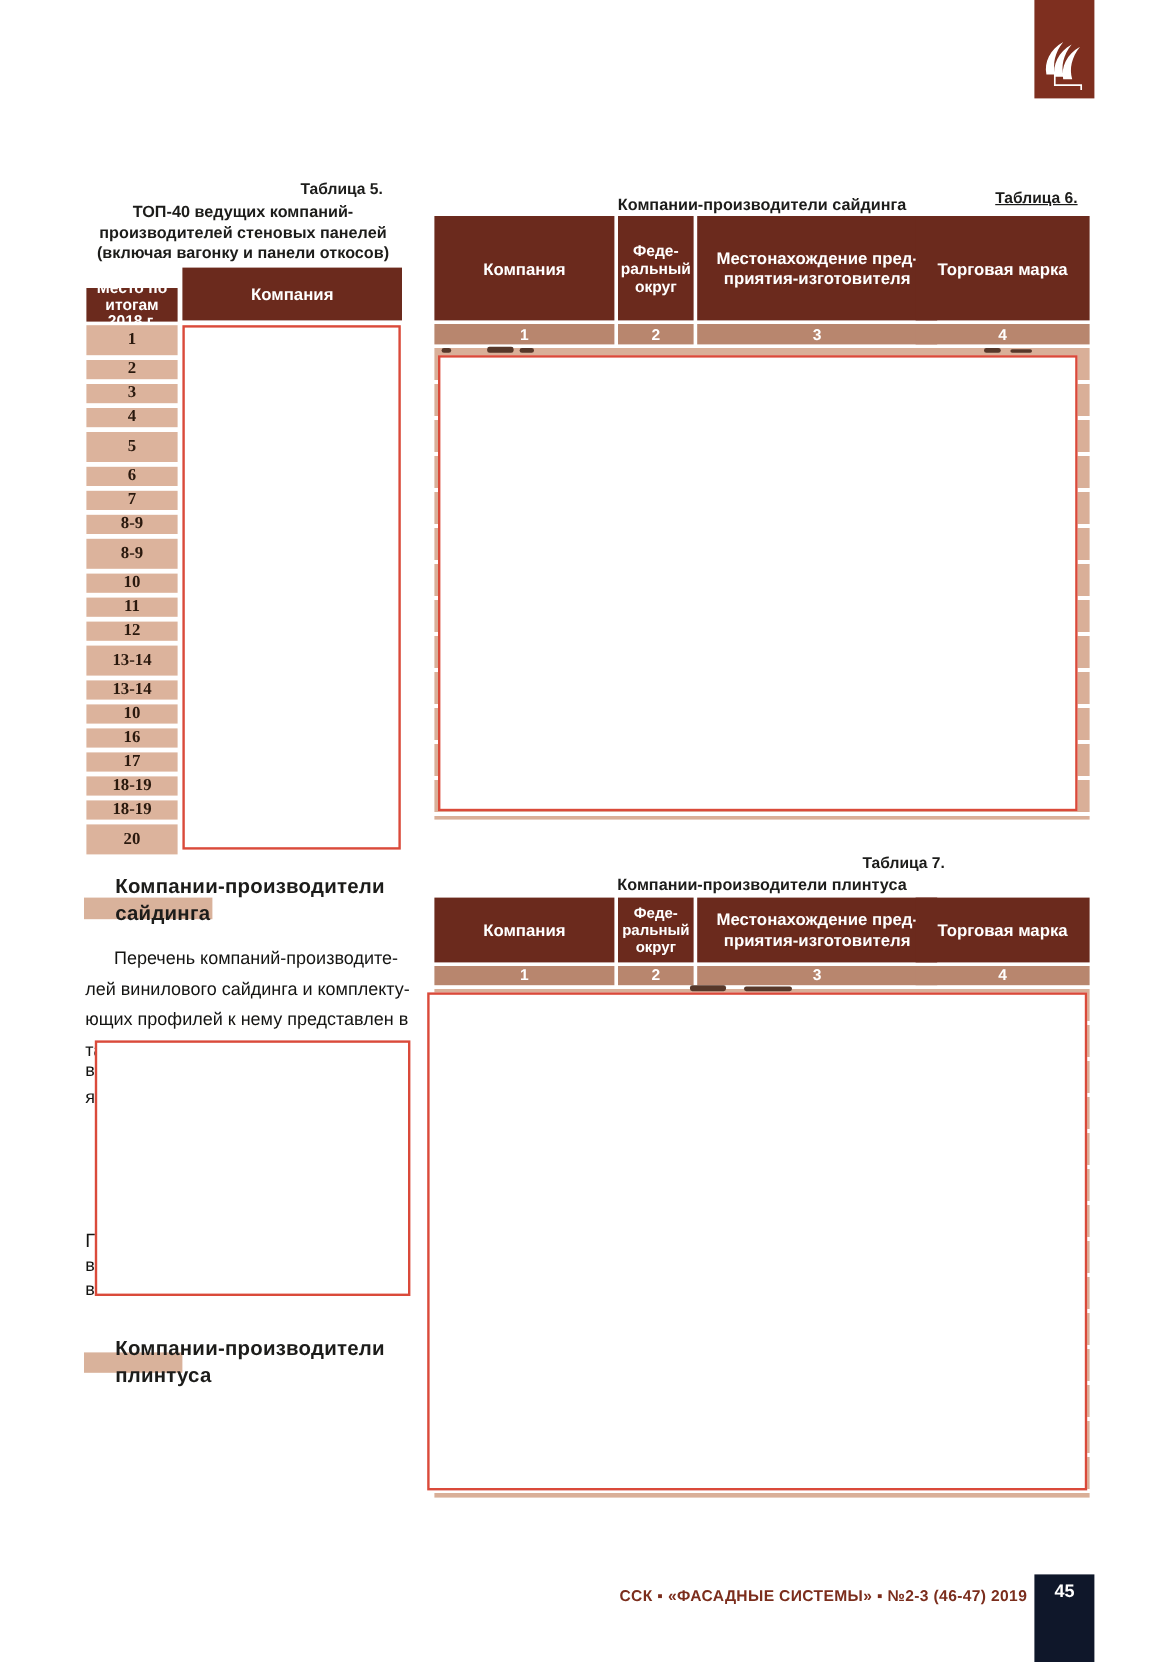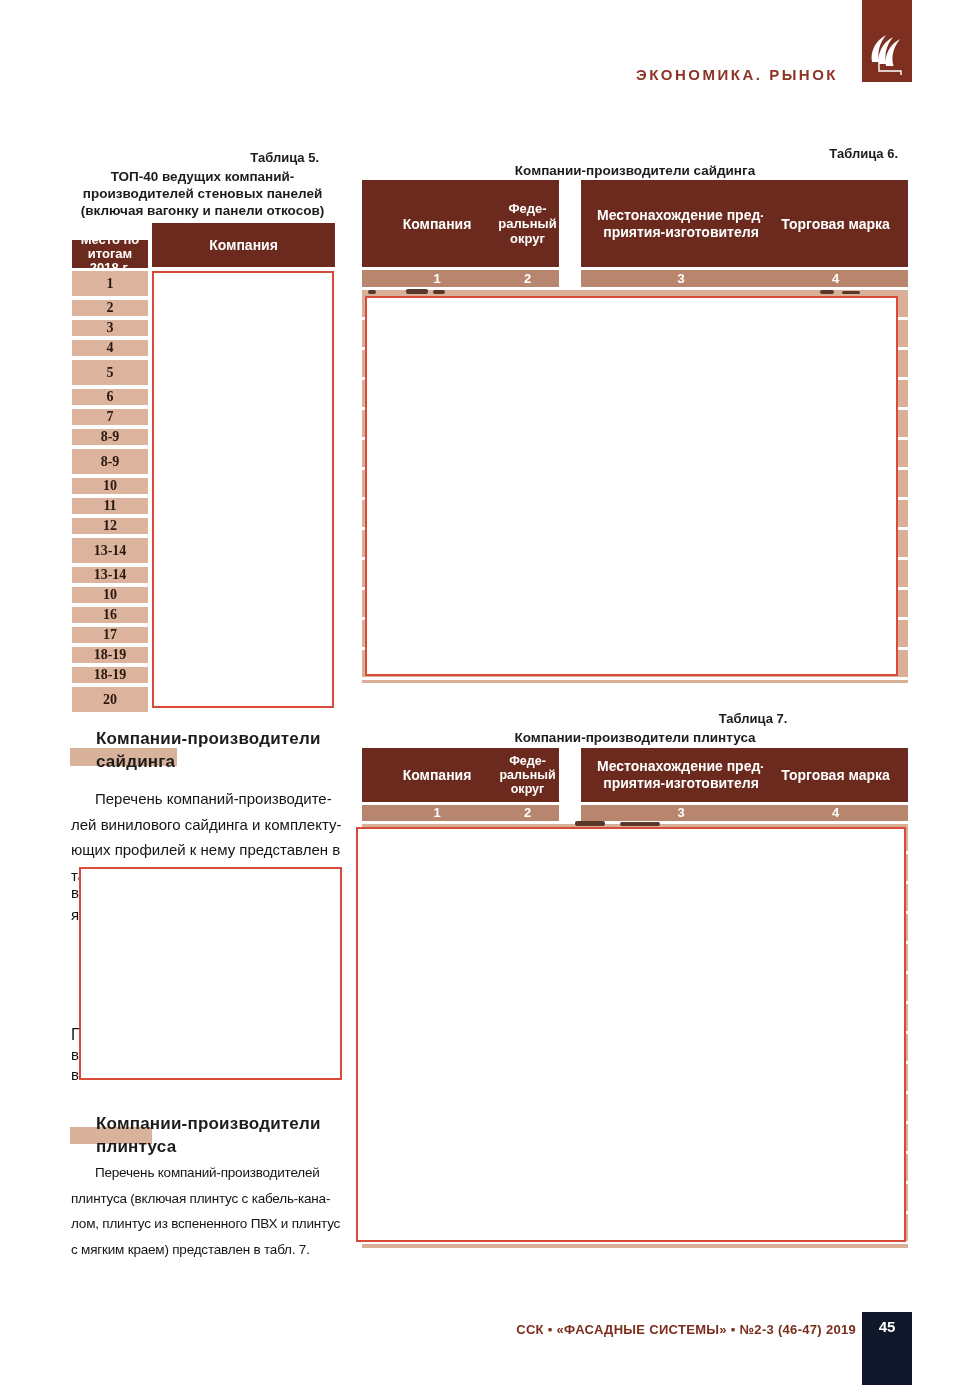--- a/index.html
+++ b/index.html
@@ -49,29 +49,29 @@
   .place-cell {
     height:16px; line-height:16px; margin-bottom:4px; background:#dcb39c;
     text-align:center; font-family:"Liberation Serif", serif; font-weight:bold;
     font-size:14px; color:#2a190e;
   }
   .place-cell.tall { height:25px; line-height:25px; }
   .t5box { left:152px; top:271px; width:182px; height:437px; }
 
   
   .col1 { left:362px; width:150px; }
-  .col2 { left:496px; width:63px;  }
+  .col2 { left:515px; width:63px;  }
   .col3 { left:581px; width:200px; }
   .col4 { left:763px; width:145px; }
   .hrow, .nrow { position:absolute; left:0; width:100%; }
   .hcell.col2 { font-size:13px; line-height:15px; white-space:pre; }
   .hcell.col3 { font-size:14px; line-height:17px; white-space:pre; }
   .hcell.col1, .hcell.col4 { font-size:14px; }
 
-  .t6label { left:608px; top:146px; width:290px; }
+  .t6label { left:608px; top:157px; width:290px;text-decoration:underline; }
   .t6title { left:362px; top:162px; width:546px; }
   .t6head  { top:180px; height:87px; }
   .t6head .hcell { height:87px; }
   .t6nums  { top:270px; height:17px; }
   .t6nums .num-cell { line-height:17px; }
   .t6body  { left:362px; top:290px; width:546px; height:393px; }
   .t6box   { left:365px; top:296px; width:533px; height:380px; }
 
   .t7label { left:608px; top:711px; width:290px;text-align:center; }
   .t7title { left:362px; top:729px; width:546px; }
@@ -112,21 +112,20 @@
     position:absolute; left:862px; top:1312px; width:50px; height:73px;
     background:#0f172a; text-align:center;
   }
   .badge span { display:inline-block; margin-top:6px; color:#ffffff; font-weight:bold; font-size:15px; }
 </style>
 </head>
 <body>
 
 <div id="page">
 
-  <div class="runhead">ЭКОНОМИКА. РЫНОК</div>
   <div class="logoblock">
     <svg width="34" height="46" viewBox="0 0 34 46">
       <g fill="#ffffff">
         <path d="M2 30 C0 20 5 9 16 3 C9 12 7 21 9.5 30 Z"></path>
         <path d="M9 32 C7 22 12 11 23 5 C16 14 14 23 16.5 32 Z"></path>
         <path d="M16 34 C14 24 19 13 30 7 C23 16 21 25 23.5 34 Z"></path>
       </g>
       <path d="M9 28 L9 39 L31 39 L31 43" stroke="#ffffff" stroke-width="1.4" fill="none"></path>
     </svg>
   </div>
@@ -221,23 +220,19 @@
   <span class="stray s0">в</span>
   <span class="stray s1">я</span>
   <span class="stray s2">П</span>
   <span class="stray s3">в</span>
   <span class="stray s4">в</span>
   <div class="redbox lbox"></div>
 
   <div class="hl hl2"></div>
   <div class="sec-heading sh2">Компании-производители
 плинтуса</div>
-  <div class="para p2">Перечень компаний-производителей
-плинтуса (включая плинтус с кабель-кана-
-лом, плинтус из вспененного ПВХ и плинтус
-с мягким краем) представлен в табл. 7.</div>
 
   <div class="footer-text">ССК ▪ «ФАСАДНЫЕ СИСТЕМЫ» ▪ №2-3 (46-47) 2019</div>
   <div class="badge">
     <span>45</span>
   </div>
 
 </div>
 
 </body></html>

